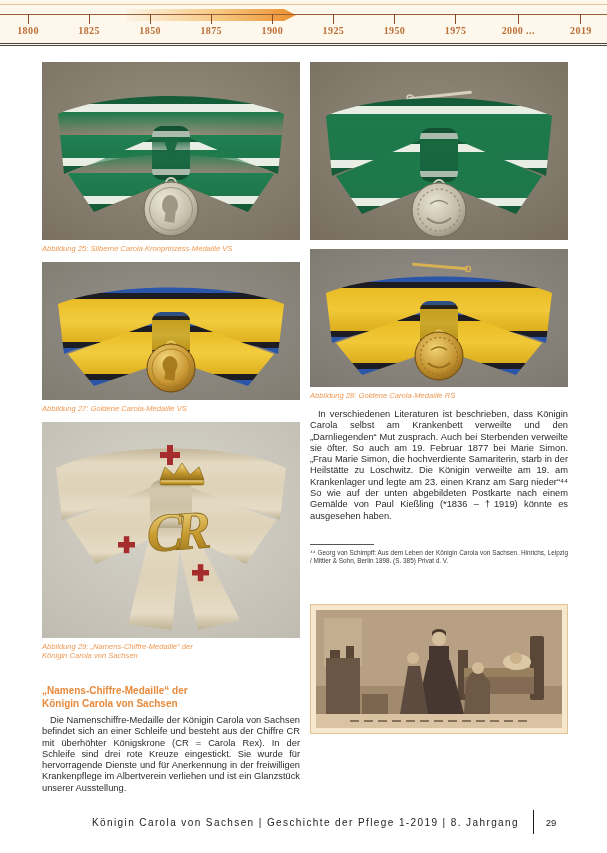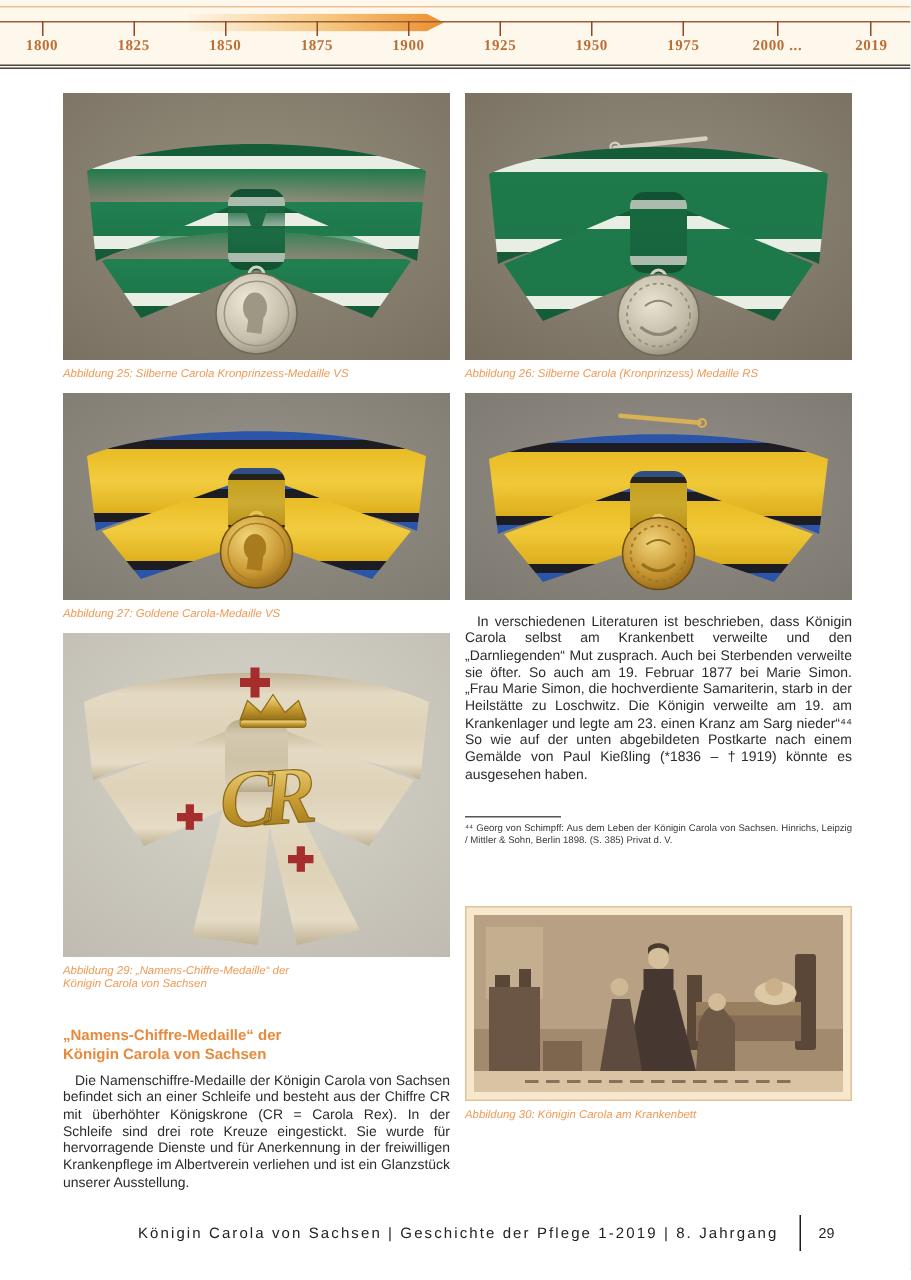--- a/index.html
+++ b/index.html
@@ -316,21 +316,20 @@
               <rect x="110" y="66" width="38" height="54" rx="10" fill="#0c3a23" opacity=".28"></rect>
             </g>
             <g>
               <circle cx="129" cy="123" r="5" fill="none" stroke="#d8d2c0" stroke-width="2"></circle>
               <circle cx="129" cy="148" r="27" fill="url(#silB)" stroke="#6f6a5a" stroke-width="1"></circle>
               <circle cx="129" cy="148" r="21" fill="none" stroke="#948e7c" stroke-width="1.2" stroke-dasharray="2.5 2.5"></circle>
               <path d="M117,156 q12,10 24,0" fill="none" stroke="#8d8775" stroke-width="2"></path>
               <path d="M120,142 q9,-7 18,0" fill="none" stroke="#8d8775" stroke-width="1.4"></path>
             </g>
           </svg>
-          <figcaption>Abbildung 26: Silberne Carola (Kronprinzess) Medaille RS</figcaption>
         </figure>
 
         <figure>
           <svg width="258" height="138" viewBox="0 0 258 138">
             <defs>
               <radialGradient id="bgD" cx="50%" cy="45%" r="80%">
                 <stop offset="0" stop-color="#94908a"></stop>
                   <stop offset="1" stop-color="#7b766d"></stop>
               </radialGradient>
               <linearGradient id="ylwD" x1="0" y1="0" x2="0" y2="1">
@@ -365,20 +364,21 @@
               <rect x="110" y="52" width="38" height="46" rx="9" fill="#4a3a08" opacity=".22"></rect>
             </g>
             <g>
               <circle cx="129" cy="86" r="4.5" fill="none" stroke="#e8c65e" stroke-width="2"></circle>
               <circle cx="129" cy="107" r="24" fill="url(#gldD)" stroke="#6d4c10" stroke-width="1"></circle>
               <circle cx="129" cy="107" r="18.5" fill="none" stroke="#a07722" stroke-width="1.2" stroke-dasharray="2.4 2.4"></circle>
               <path d="M118,114 q11,9 22,0" fill="none" stroke="#97701c" stroke-width="2"></path>
               <path d="M121,101 q8,-6 16,0" fill="none" stroke="#97701c" stroke-width="1.4"></path>
             </g>
           </svg>
+          <figcaption>Abbildung 28: Goldene Carola-Medaille RS</figcaption>
         </figure>
 
         <p class="bodytext">In verschiedenen Literaturen ist beschrieben, dass Königin Carola selbst am Krankenbett verweilte und den „Darnliegenden“ Mut zusprach. Auch bei Sterbenden verweilte sie öfter. So auch am 19. Februar 1877 bei Marie Simon. „Frau Marie Simon, die hochverdiente Samariterin, starb in der Heilstätte zu Loschwitz. Die Königin verweilte am 19. am Krankenlager und legte am 23. einen Kranz am Sarg nieder“⁴⁴ So wie auf der unten abgebildeten Postkarte nach einem Gemälde von Paul Kießling (*1836 – †1919) könnte es ausgesehen haben.</p>
 
         <div class="footnote">
           <div class="fn-rule"></div>
           <p class="fn-text">⁴⁴ Georg von Schimpff: Aus dem Leben der Königin Carola von Sachsen. Hinrichs, Leipzig / Mittler &amp; Sohn, Berlin 1898. (S. 385) Privat d. V.</p>
         </div>
 
         <figure class="fig-engraving">
@@ -411,21 +411,20 @@
               <g>
                 <path d="M92,56 L84,104 L112,104 L104,56 Z" fill="#5c4b3e"></path>
                 <circle cx="97" cy="48" r="6" fill="#cfb894"></circle>
                 <path d="M150,72 q6,-16 16,-10 l8,10 v32 h-26 z" fill="#6e5947"></path>
                 <circle cx="162" cy="58" r="6" fill="#d2bb96"></circle>
               </g>
               <rect y="104" width="246" height="14" fill="#d9c3a2"></rect>
               <line x1="34" y1="111" x2="212" y2="111" stroke="#6b5743" stroke-width="2" stroke-dasharray="9 5" opacity=".75"></line>
             </svg>
           </div>
-          <figcaption>Abbildung 30: Königin Carola am Krankenbett</figcaption>
         </figure>
       </div>
     </div>
   </main>
 
   <footer class="footer">
     <span class="footer-text">Königin Carola von Sachsen | Geschichte der Pflege 1-2019 | 8. Jahrgang</span>
     <span class="footer-divider"></span>
     <span class="footer-page">29</span>
   </footer>

